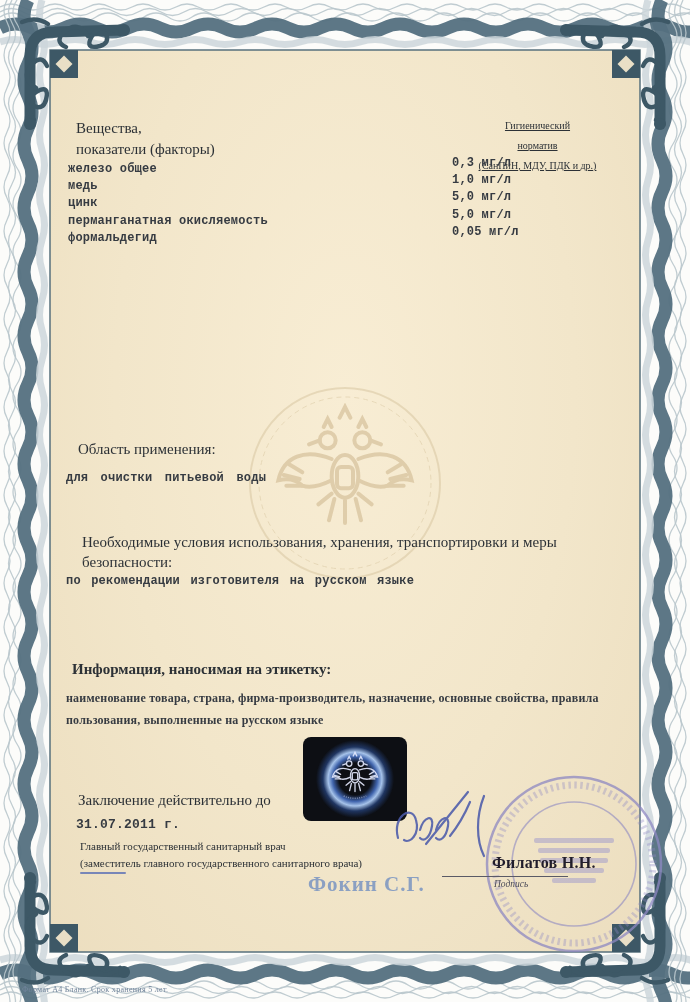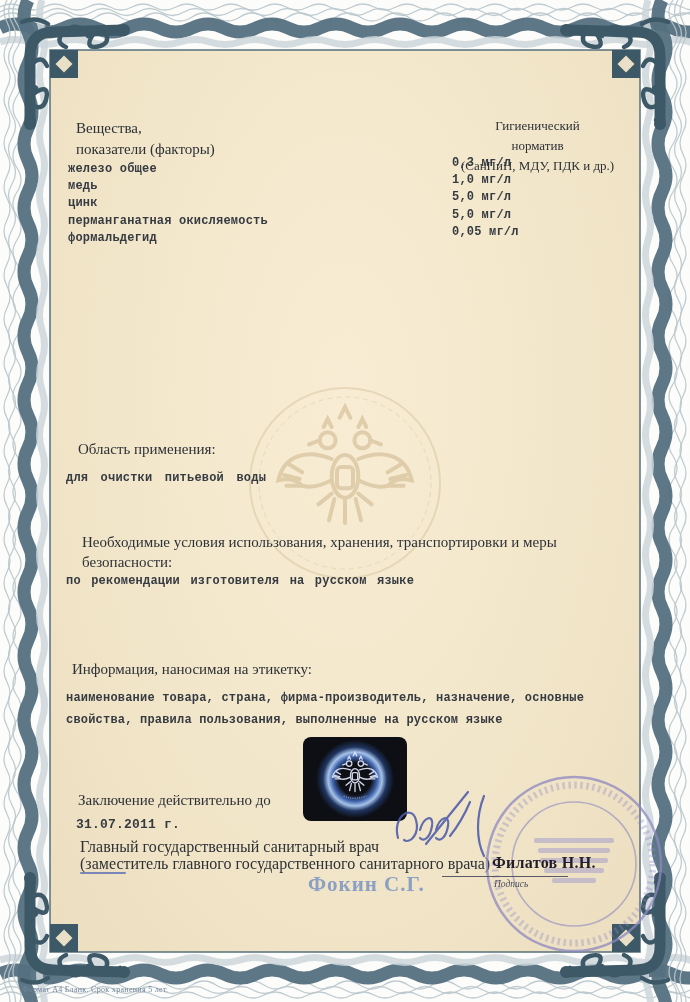--- a/index.html
+++ b/index.html
@@ -15,21 +15,21 @@
   .innerband{fill:none;stroke:#ccd6da;stroke-width:7;opacity:.85}
   .title{top:66px;left:0;width:690px;text-align:center;font-weight:bold;font-size:15.5px;
          letter-spacing:.4px;color:#24282d;}
   .colhead{font-size:15px;line-height:21px;color:#2c3136;}
   .tw{font-family:"Liberation Mono",monospace;font-weight:bold;color:#363b42;font-size:12px;letter-spacing:.2px;}
   .subrows{left:68px;top:162px;width:560px;}
   .subrow{display:flex;height:17.2px;align-items:flex-start;}
   .subname{width:384px;}
   .subval{position:relative;top:-6px;}
   .serif15{font-size:15px;}
-  .serif13{font-size:16px;line-height:17px;text-align:center;}
+  .serif13{font-size:11px;line-height:17px;text-align:center;}
   .wmark{left:225px;top:383px;width:240px;height:200px;opacity:.5;}
   .holo{left:303px;top:737px;width:104px;height:84px;background:#0d0f14;border-radius:8px;}
   .holo-ring{position:absolute;inset:2px;border-radius:6px;filter:blur(.6px);
     background:radial-gradient(circle at 50% 50%, rgba(10,14,20,0) 25%, rgba(70,110,190,.9) 35%,
       rgba(175,205,245,.95) 42%, rgba(40,70,130,.7) 50%, rgba(8,10,16,0) 61%);}
   .holo svg{position:absolute;left:25px;top:14px;}
   .fokin{left:308px;top:872px;font-size:21px;font-weight:bold;color:#7d97c2;opacity:.88;
          letter-spacing:1px;filter:blur(.3px);}
   .filatov{left:492px;top:854px;font-family:Liberation Serif, serif;font-weight:bold;
            font-size:16px;color:#211d2b;letter-spacing:.3px;}
@@ -115,21 +115,21 @@
     <use href="#corner" transform="translate(690,1002) scale(-1,-1)"></use>
   </svg>
 
   <div class="content">
 
 
     <div class="abs colhead" style="left:76px;top:118px;">
       <div>Вещества,</div>
       <div>показатели (факторы)</div>
     </div>
-    <div class="abs colhead" style="left:430px;top:116px;width:215px;text-align:center;font-size:13px;line-height:20px;">
+    <div class="abs colhead" style="left:430px;top:116px;width:215px;text-align:center;font-size:10px;line-height:20px;text-decoration:underline;">
       <div>Гигиенический</div>
       <div>норматив</div>
       <div>(СанПиН, МДУ, ПДК и др.)</div>
     </div>
 
     <div class="abs subrows tw">
       <div class="subrow">
         <span class="subname">железо общее</span>
         <span class="subval">0,3 мг/л</span>
       </div>
@@ -158,22 +158,22 @@
         <use href="#eagle" x="40" y="20" width="160" height="160" color="#c9b085"></use>
       </svg>
     </div>
 
     <div class="abs serif15" style="left:78px;top:441px;">Область применения:</div>
     <div class="abs tw" style="left:66px;top:471px;word-spacing:5px;">для очистки питьевой воды</div>
 
     <div class="abs tw" style="left:66px;top:574px;word-spacing:3px;">по рекомендации изготовителя на русском языке</div>
     <div class="abs serif15" style="left:82px;top:532px;width:527px;line-height:20px;">Необходимые условия использования, хранения, транспортировки и меры безопасности:</div>
 
-    <div class="abs serif15" style="left:72px;top:661px;">Информация, наносимая на этикетку:</div>
-    <div class="abs tw" style="left:66px;top:688px;width:578px;line-height:21.5px;">наименование товара, страна, фирма-производитель, назначение, основные свойства, правила пользования, выполненные на русском языке</div>
+    <div class="abs serif15" style="left:72px;top:661px;font-weight:bold;">Информация, наносимая на этикетку:</div>
+    <div class="abs tw" style="left:66px;top:688px;width:578px;line-height:21.5px;font-family:Liberation Serif, serif;">наименование товара, страна, фирма-производитель, назначение, основные свойства, правила пользования, выполненные на русском языке</div>
 
     <div class="abs holo">
       <div class="holo-ring"></div>
       <svg width="54" height="54" viewBox="0 0 120 120">
         <use href="#eagle" color="#e6ebff" opacity="0.9"></use>
         <path d="M35,100 Q60,110 85,100" fill="none" stroke="#cfd8f2" stroke-width="3" stroke-dasharray="2 3" opacity="0.6"></path>
       </svg>
     </div>
 
     <div class="abs serif15" style="left:78px;top:792px;">Заключение действительно до</div>

